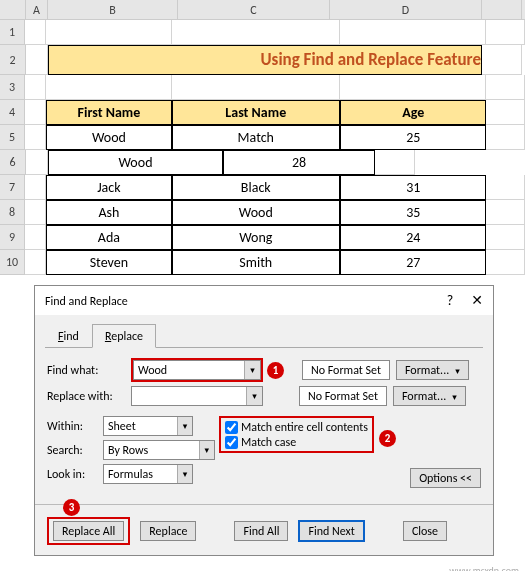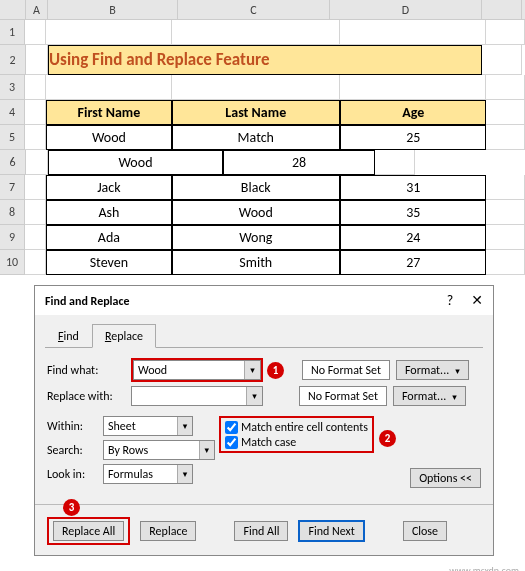--- a/index.html
+++ b/index.html
@@ -16,28 +16,28 @@
 .rows { }
 .row { display: flex; height: 25px; }
 .row .rh { width: 26px; background: #e6e6e6; border-right: 1px solid #ccc; border-bottom: 1px solid #ccc; text-align: center; font-size: 12px; line-height: 25px; color: #444; }
 .row .cA { width: 22px; border-right: 1px solid #d4d4d4; border-bottom: 1px solid #d4d4d4; }
 .row .cB { width: 130px; }
 .row .cC { width: 175px; }
 .row .cD { width: 152px; }
 .row .cE { width: 40px; border-right: 1px solid #d4d4d4; border-bottom: 1px solid #d4d4d4; }
 .cell-plain { border-right: 1px solid #d4d4d4; border-bottom: 1px solid #d4d4d4; }
 
-.merged-title { background: #ffe699; border: 1px solid #000; font-weight: bold; color: #c05020; font-size: 17px; text-align: left; line-height: 28px; height: 30px; }
+.merged-title { background: #ffe699; border: 1px solid #000; font-weight: bold; color: #c05020; font-size: 17px; text-align: right; line-height: 28px; height: 30px; }
 .tblhdr { background: #ffe699; border: 1px solid #000; font-weight: bold; font-size: 14px; text-align: center; line-height: 23px; }
 .tblcell { border: 1px solid #000; font-size: 14px; text-align: center; line-height: 23px; background: #fff; }
 
 .dialog-area { padding: 10px 15px 25px 34px; }
 .dialog { width: 460px; background: #f0f0f0; border: 1px solid #888; font-size: 12px; position: relative; }
 .dlg-title { display: flex; justify-content: space-between; align-items: center; padding: 6px 10px; background: #fff; }
-.dlg-title-text { font-size: 12px; font-weight: bold; }
+.dlg-title-text { font-size: 12px; }
 .dlg-right { display: flex; gap: 18px; align-items: center; }
 .help-q, .close-x { font-size: 14px; cursor: pointer; }
 .tabs { display: flex; margin: 8px 10px 0 10px; border-bottom: 1px solid #aaa; }
 .tab { padding: 4px 12px; border: 1px solid transparent; border-bottom: none; cursor: pointer; position: relative; top: 1px; }
 .tab.active { border: 1px solid #aaa; border-bottom: 1px solid #f0f0f0; background: #f0f0f0; }
 .tab u { text-decoration: underline; }
 .body { padding: 10px 12px; }
 .line { display: flex; align-items: center; margin-bottom: 4px; gap: 6px; }
 .lbl1 { width: 78px; }
 .lbl2 { width: 50px; }

